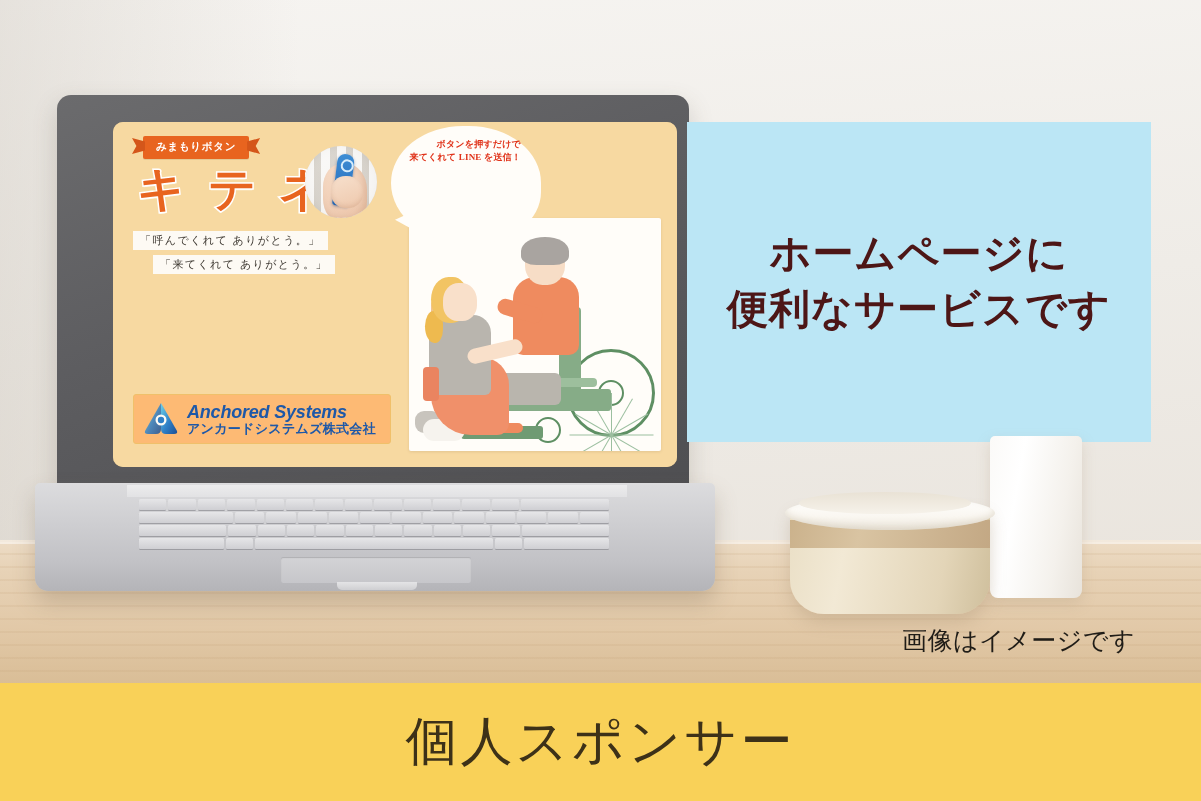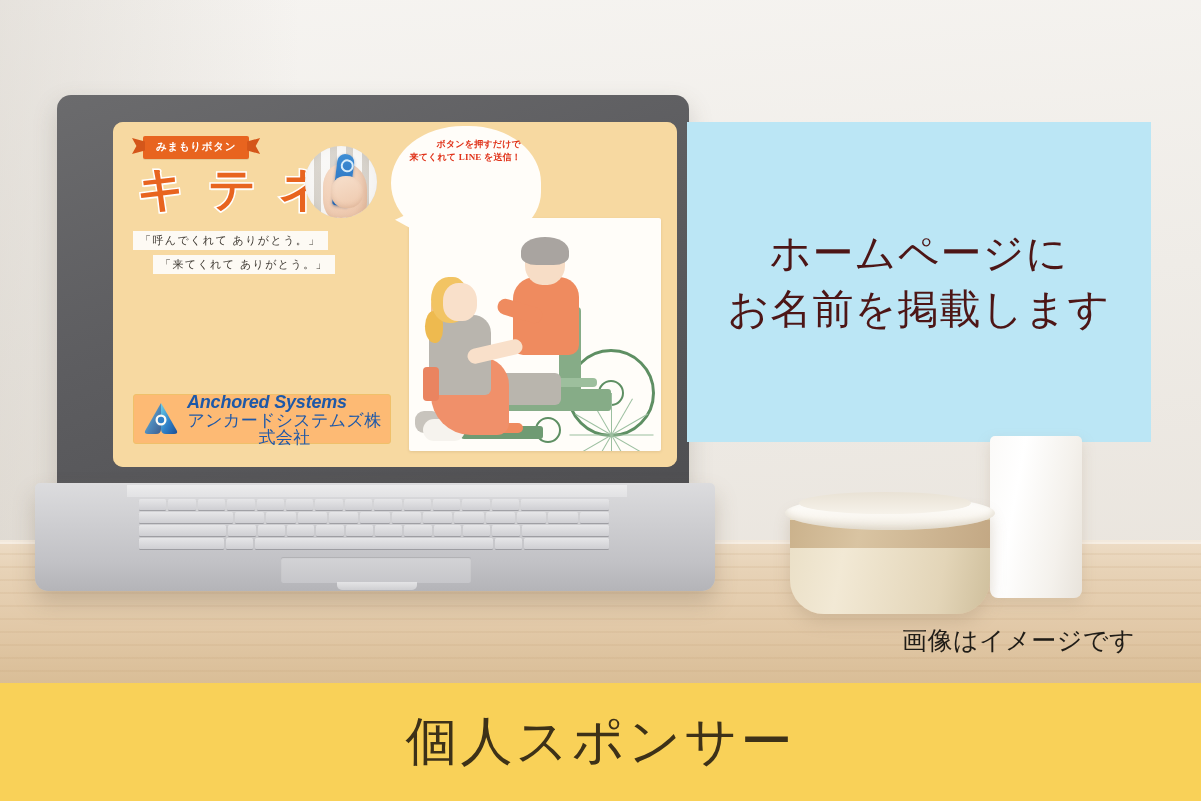--- a/index.html
+++ b/index.html
@@ -135,21 +135,21 @@
   .quote.second { margin-left:20px; margin-top:5px; }
 
   .corp-logo {
     position:absolute; left:20px; top:272px; width:258px; height:50px;
     background:#fdba74; border:1.5px solid #f0c06a; border-radius:3px;
     display:flex; align-items:center; padding:0 8px; gap:7px;
   }
   .anchor-mark { width:38px; height:38px; flex:none; position:relative; }
   .corp-text { display:flex; flex-direction:column; gap:1px; }
   .corp-en { font-size:18px; font-weight:bold; font-style:italic; color:#1e58a8; letter-spacing:-.2px; line-height:1; }
-  .corp-jp { font-size:17px; font-weight:normal; color:#1e58a8; letter-spacing:.3px; line-height:1;text-align:center; }
+  .corp-jp { font-size:13px; font-weight:bold; color:#1e58a8; letter-spacing:.3px; line-height:1;text-align:center; }
 
   
   .copy-block { position:absolute; left:288px; top:16px; width:120px; text-align:right; z-index:3;font-family:Liberation Serif, serif; }
   .copy-head { color:#e03219; font-size:9px; font-weight:bold; line-height:1.45; letter-spacing:.2px; }
   .copy-body { margin-top:6px; color:#6a5a4a; font-size:7.2px; line-height:1.65; letter-spacing:.1px; }
 
   .illus-card {
     position:absolute; left:296px; top:96px; width:252px; height:233px;
     background:#fffdf9; border-radius:2px; overflow:hidden;
     box-shadow:0 1px 3px rgba(150,120,80,.2);
@@ -265,21 +265,21 @@
     background:#ea8460; border-radius:4px;
   }
 
   
   .blue-panel {
     position:absolute; left:687px; top:122px; width:464px; height:320px;
     background:#bbe6f5;
     display:flex; align-items:center; justify-content:center;
   }
   .blue-text {
-    color:#4d1616; font-size:41px; font-weight:normal;
+    color:#4d1616; font-size:41px; font-weight:bold;
     text-align:center; line-height:1.36; letter-spacing:1px;
   }
 
   
   .cylinder {
     position:absolute; left:990px; top:436px; width:92px; height:162px;
     background:linear-gradient(100deg,#fbfaf8 0%,#ffffff 30%,#f4f1ec 72%,#e8e3db 100%);
     border-radius:5px 5px 8px 8px;
     box-shadow:0 6px 14px rgba(170,150,125,.25);
   }
@@ -485,21 +485,21 @@
           <span class="key wide"></span>
       </div>
     </div>
     <div class="trackpad"></div>
     <div class="base-notch"></div>
   </div>
 
   <div class="blue-panel">
     <div class="blue-text">
       <div>ホームページに</div>
-      <div>お名前を掲載します</div>
+      <div>便利なサービスです</div>
     </div>
   </div>
 
   <div class="cylinder"></div>
   <div class="cup">
     <div class="cup-band"></div>
     <div class="cup-rim">
       <div class="cup-inner"></div>
     </div>
   </div>

